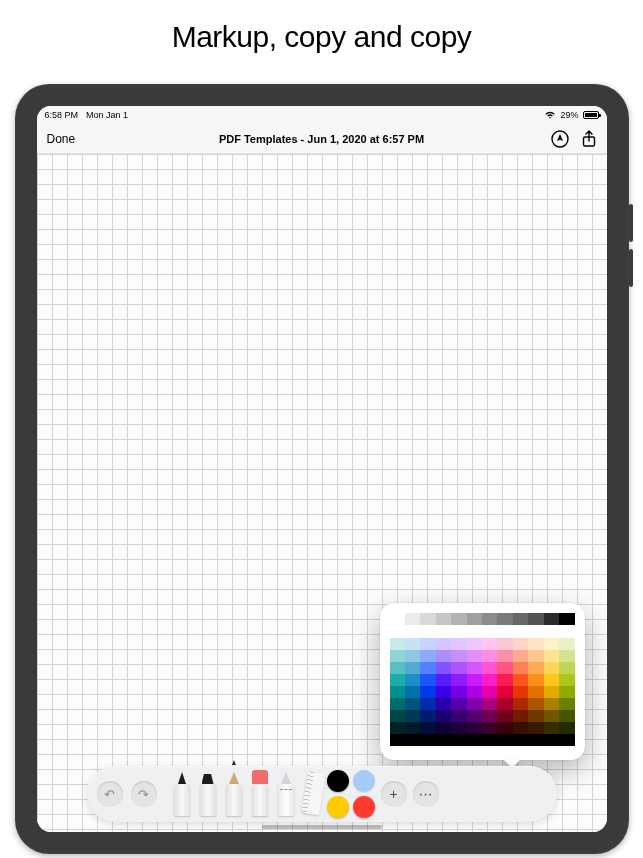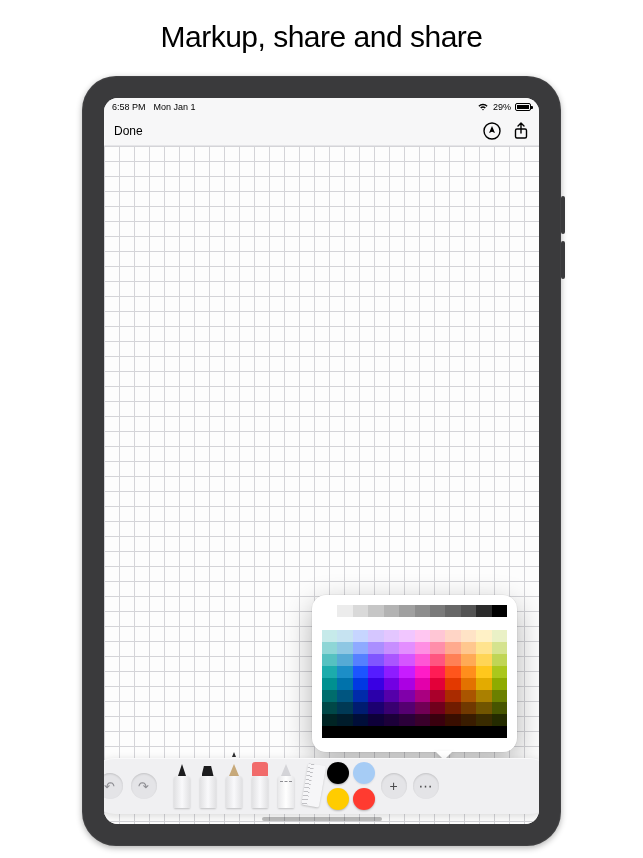--- a/index.html
+++ b/index.html
@@ -15,23 +15,23 @@
     text-align: center;
     font-size: 30px;
     font-weight: 500;
     color: #000;
     padding: 20px 0 14px 0;
     letter-spacing: -0.5px;
   }
 
   
   .device {
-    width: 479px;
+    width: 614px;
     height: 770px;
-    margin: 8px auto;
+    margin: 16px auto;
     background: #3a3a3c;
     border-radius: 34px;
     box-shadow: 0 2px 6px rgba(0,0,0,.3), inset 0 0 1px 1px rgba(255,255,255,.05);
     position: relative;
     padding: 22px;
   }
   .device::before, .device::after, .side-btn {
     content: "";
     position: absolute;
     background: #3a3a3c;
@@ -222,21 +222,21 @@
   .color-col span { height:12px; }
 
   .home-indicator{
     position:absolute; bottom:3px; left:50%; transform:translateX(-50%);
     width:120px; height:4px; border-radius:3px; background:#000; opacity:.25;
   }
 </style>
 </head>
 <body>
 
-<div class="headline">Markup, share and share</div>
+<div class="headline">Markup, copy and copy</div>
 
 <div class="device">
   <div class="side-btn b1"></div>
   <div class="side-btn b2"></div>
 
   <div class="screen">
 
     <div class="status-bar">
       <div class="sb-left">
         <span>6:58 PM</span>
@@ -248,20 +248,21 @@
               <path d="M6 8.5 L7 7.3 A2 2 0 0 0 5 7.3 Z M3.2 5.5 A4 4 0 0 1 8.8 5.5 L7.8 6.5 A2.6 2.6 0 0 0 4.2 6.5 Z M1.4 3.7 A6.5 6.5 0 0 1 10.6 3.7 L9.6 4.7 A5.1 5.1 0 0 0 2.4 4.7 Z" fill="#000"></path>
             </svg>
         </span>
         <span>29%</span>
         <span class="battery"></span>
       </div>
     </div>
 
     <div class="nav-bar">
       <span class="done">Done</span>
+      <span class="title">PDF Templates - Jun 1, 2020 at 6:57 PM</span>
       <div class="nav-right">
         <span>
           <svg width="18" height="18" viewBox="0 0 18 18">
               <circle cx="9" cy="9" r="8" fill="none" stroke="#000" stroke-width="1.4"></circle>
               <path d="M9 4 L12 11 L9 9.8 L6 11 Z" fill="#000"></path>
             </svg>
         </span>
         <span>
           <svg width="16" height="18" viewBox="0 0 16 18">
               <path d="M8 1 L11 4 M8 1 L5 4 M8 1 V11" stroke="#000" stroke-width="1.4" fill="none" stroke-linecap="round"></path>

